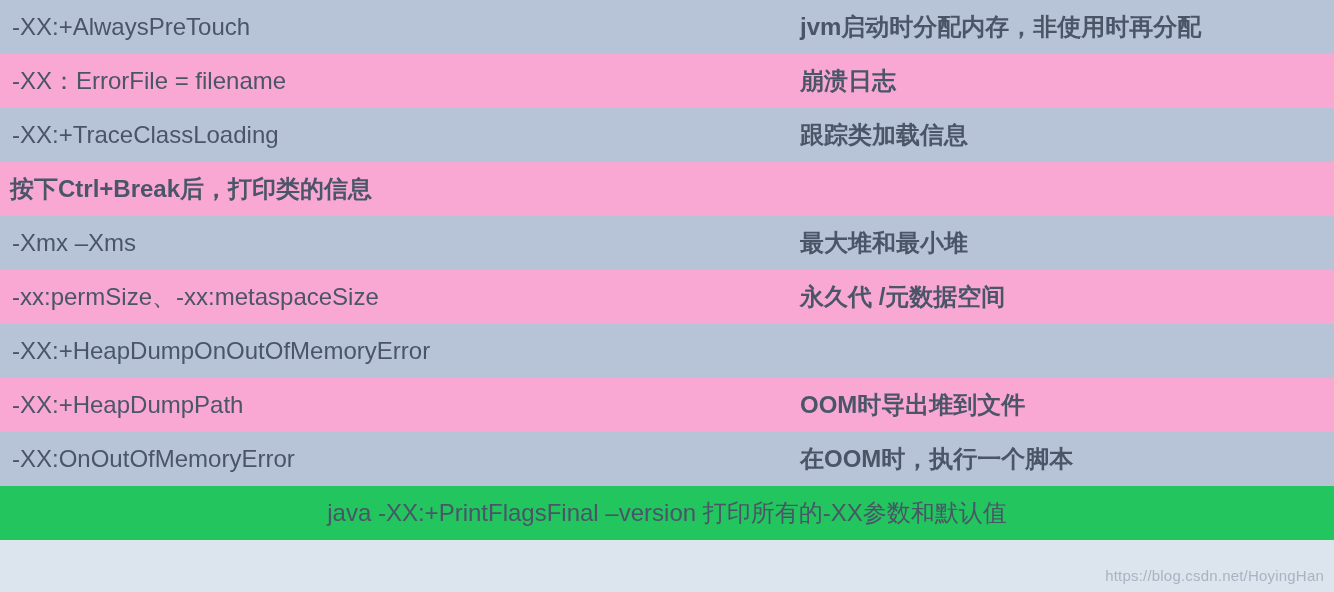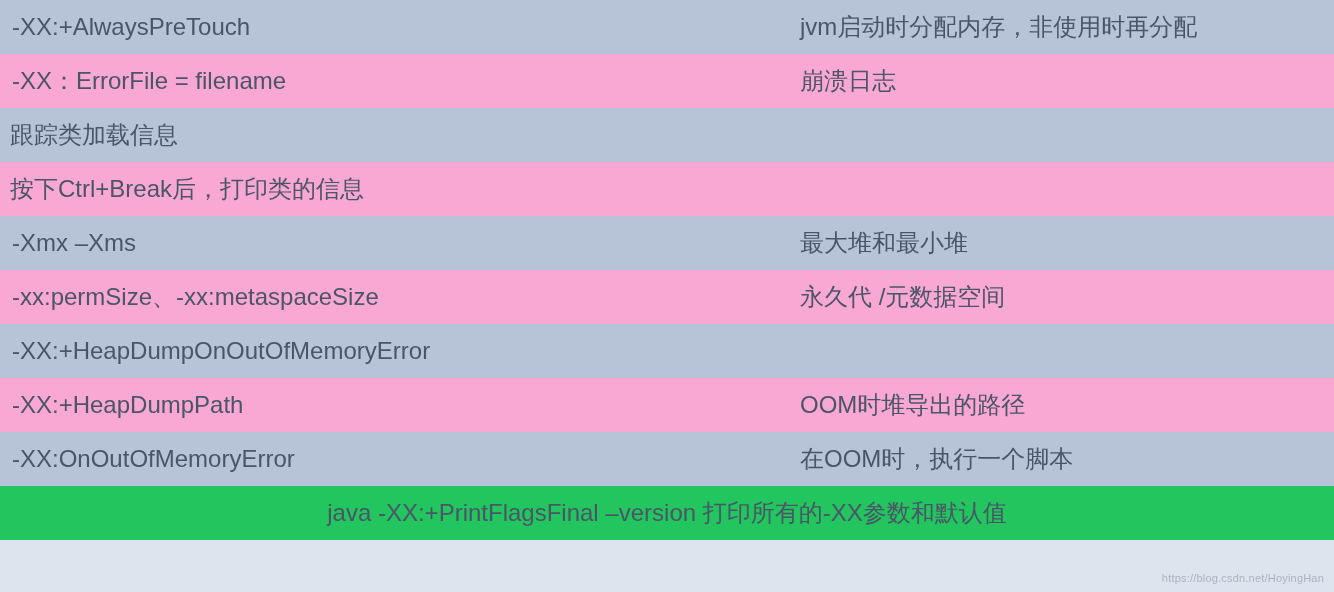--- a/index.html
+++ b/index.html
@@ -15,69 +15,70 @@
     .table { width: 100%; }
     .row {
       display: flex;
       align-items: center;
       height: 54px;
       padding: 0 10px;
     }
     .row-dark  { background: #b7c4d8; }
     .row-light { background: #f9a8d4; }
     .col-left  { flex: 0 0 790px; padding-left: 2px; }
-    .col-right { flex: 1; }
+    .col-right { flex: 1; font-weight: bold; }
     .footer-row {
       height: 54px;
       display: flex;
       align-items: center;
       justify-content: center;
       background: #22c55e;
     }
     .watermark {
       position: absolute;
       right: 10px;
       bottom: 8px;
-      font-size: 11px;
+      font-size: 15px;
       color: #aab3c2;
       letter-spacing: 0.2px;
     }
   </style>
 </head>
 <body>
 
 <div class="table">
   <div class="row row-dark">
     <div class="col-left">-XX:+AlwaysPreTouch</div>
     <div class="col-right">jvm启动时分配内存，非使用时再分配</div>
   </div>
   <div class="row row-light">
     <div class="col-left">-XX：ErrorFile = filename</div>
     <div class="col-right">崩溃日志</div>
   </div>
   <div class="row row-dark">
+    <div class="col-left">-XX:+TraceClassLoading</div>
     <div class="col-right">跟踪类加载信息</div>
   </div>
   <div class="row row-light">
     <div class="col-right">按下Ctrl+Break后，打印类的信息</div>
   </div>
   <div class="row row-dark">
     <div class="col-left">-Xmx –Xms</div>
     <div class="col-right">最大堆和最小堆</div>
   </div>
   <div class="row row-light">
     <div class="col-left">-xx:permSize、-xx:metaspaceSize</div>
     <div class="col-right">永久代 /元数据空间</div>
   </div>
   <div class="row row-dark">
     <div class="col-left">-XX:+HeapDumpOnOutOfMemoryError</div>
   </div>
   <div class="row row-light">
     <div class="col-left">-XX:+HeapDumpPath</div>
-    <div class="col-right">OOM时堆导出的路径</div>
+    <div class="col-right">OOM时导出堆到文件</div>
   </div>
   <div class="row row-dark">
     <div class="col-left">-XX:OnOutOfMemoryError</div>
     <div class="col-right">在OOM时，执行一个脚本</div>
   </div>
   <div class="footer-row">
     <span>java -XX:+PrintFlagsFinal –version 打印所有的-XX参数和默认值</span>
   </div>
 </div>
 

